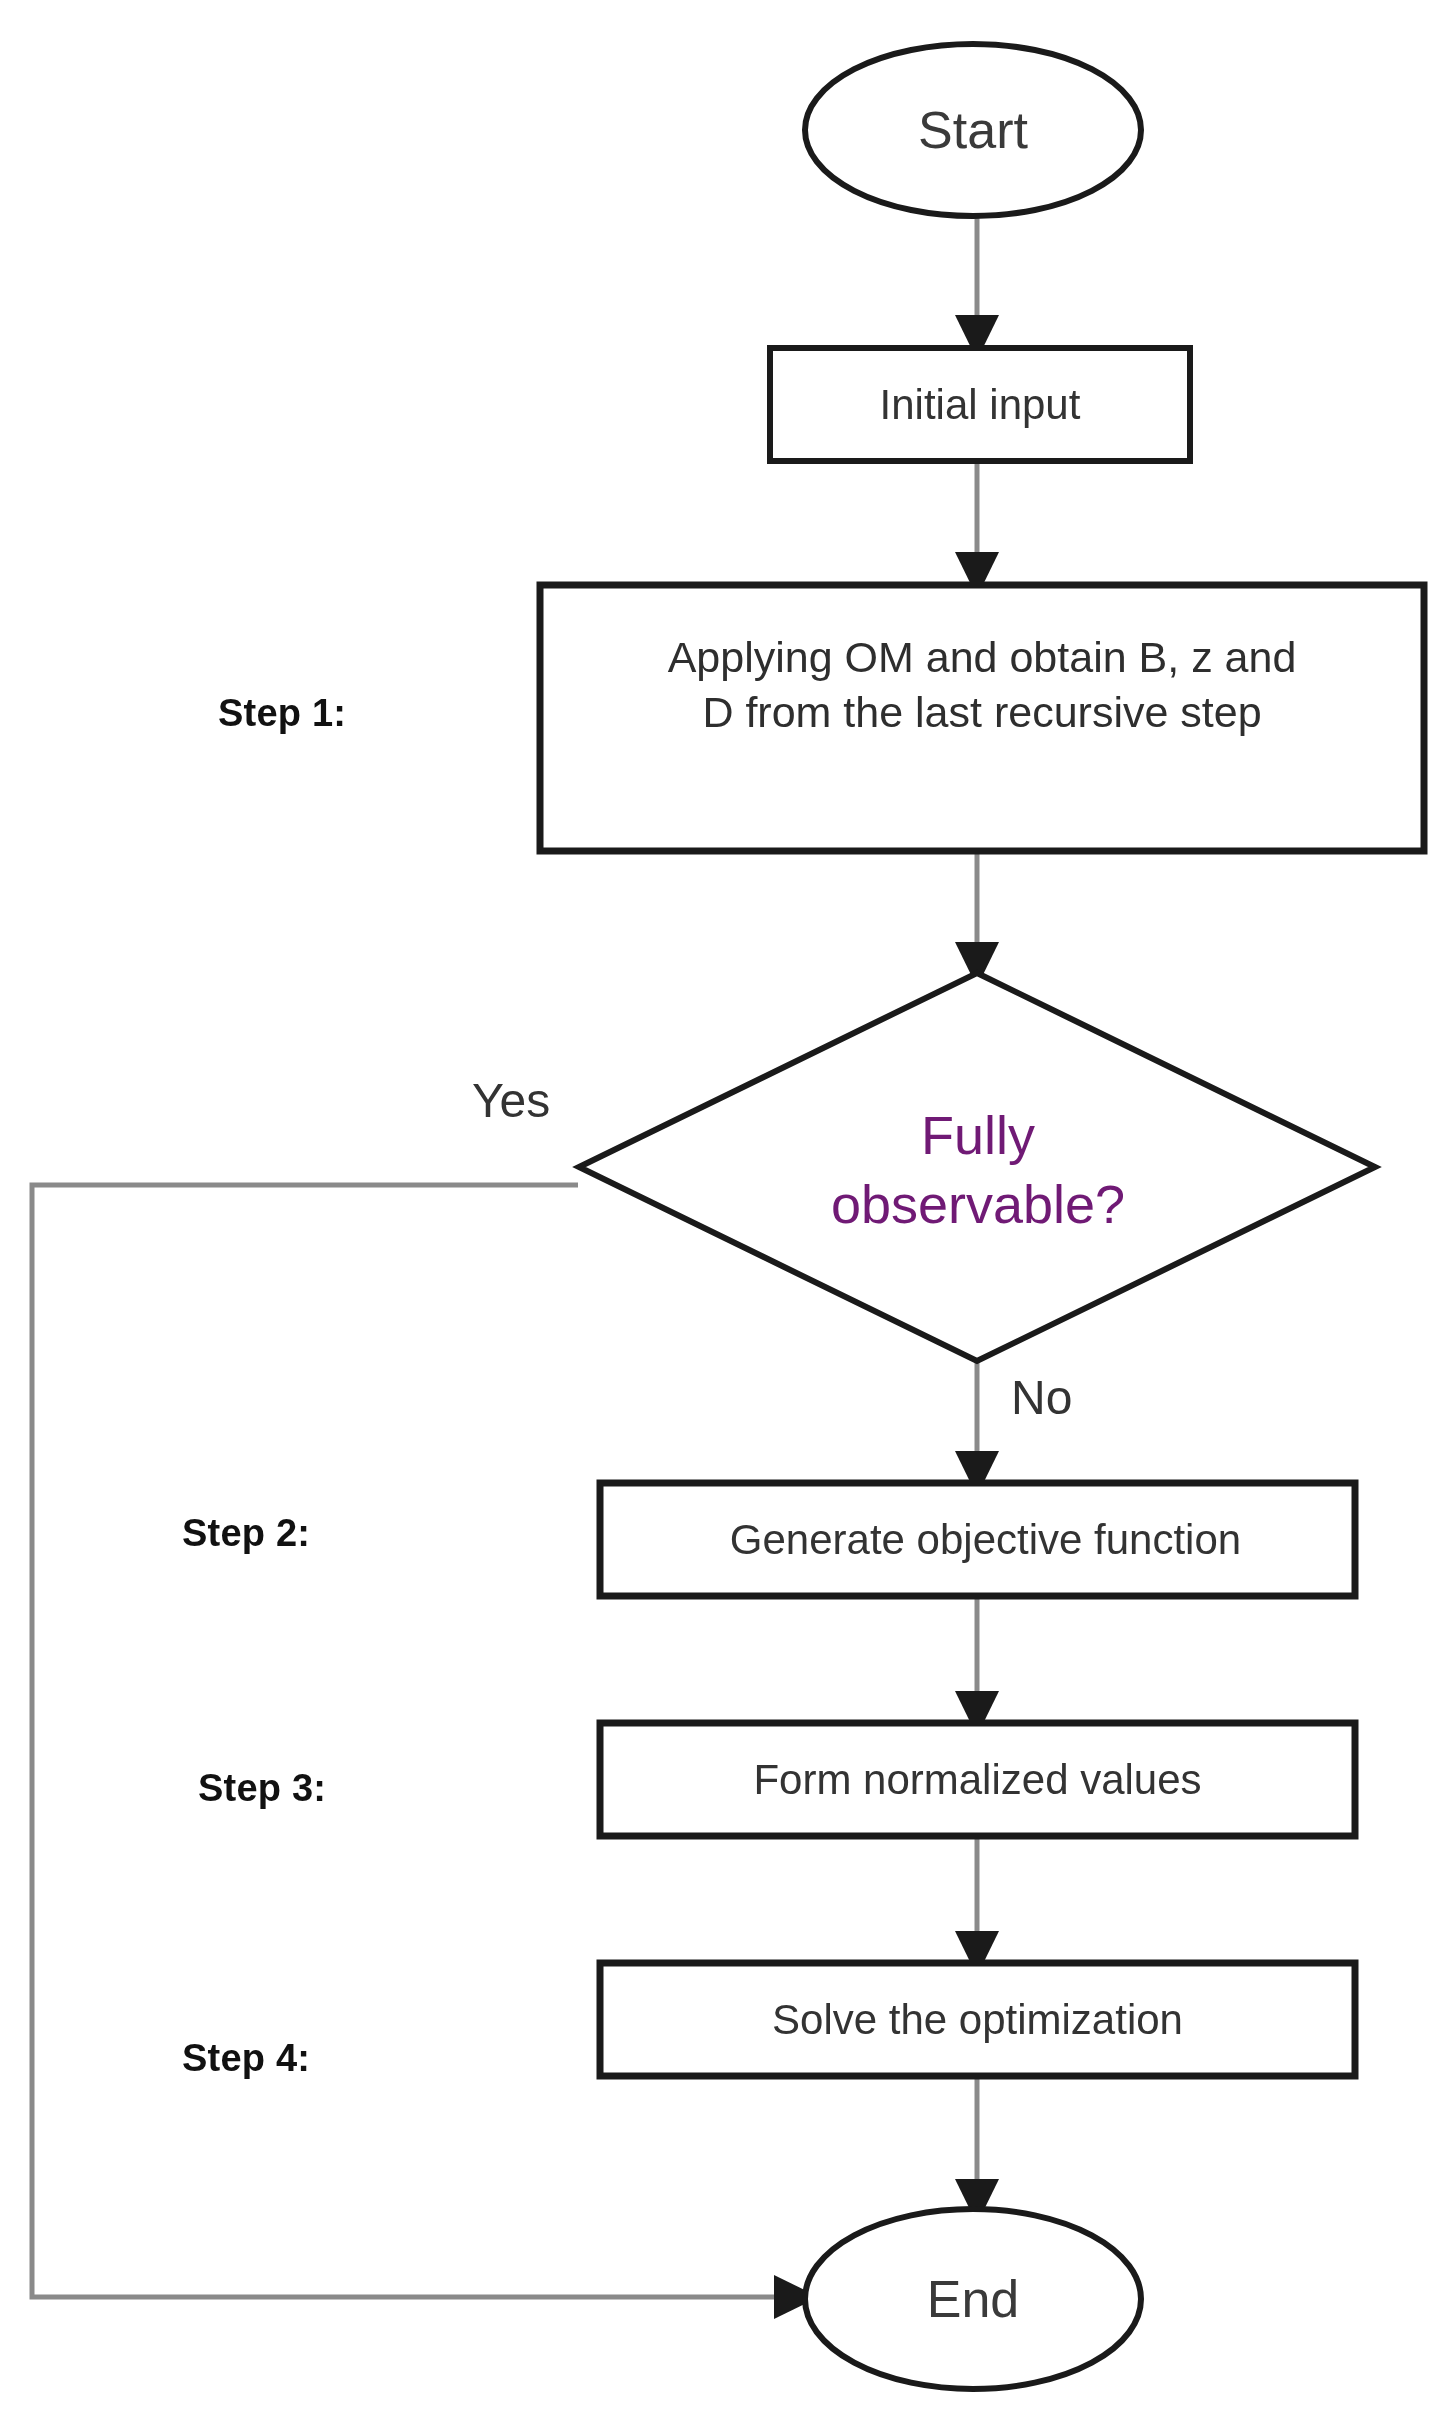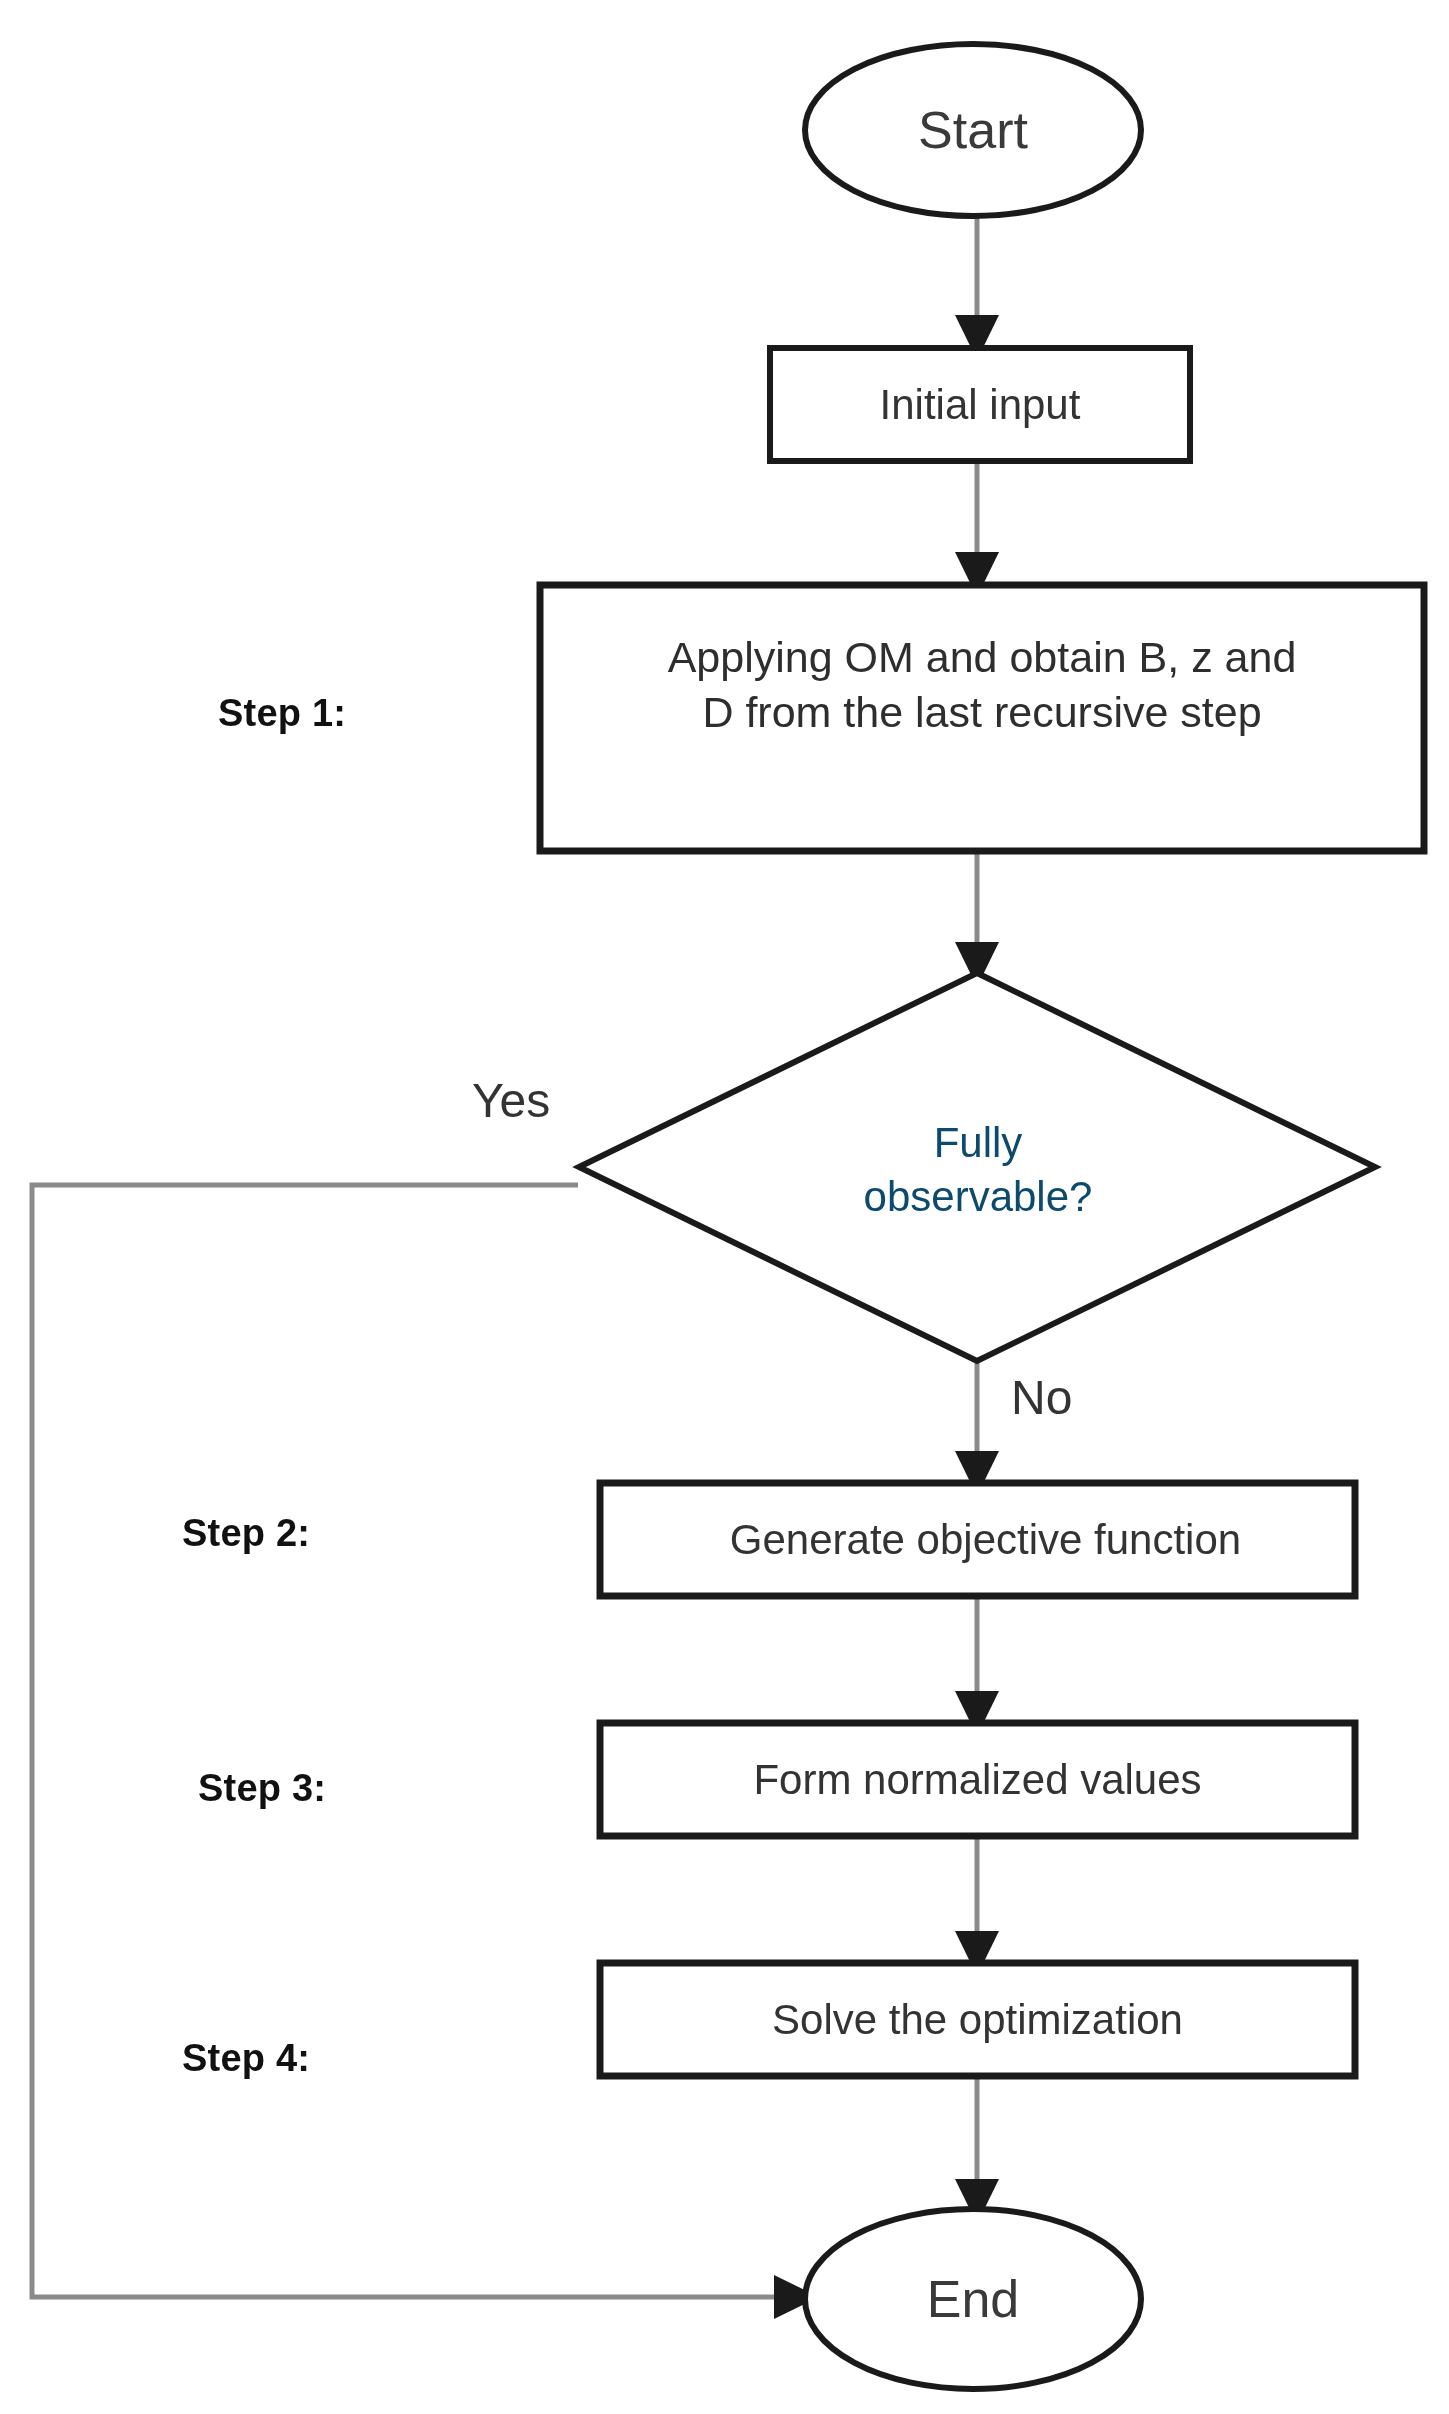--- a/index.html
+++ b/index.html
@@ -43,22 +43,22 @@
   }
   .process-label {
     font-size: 42px;
     color: #333333;
   }
   .process-label-big {
     font-size: 43px;
     color: #2e2e2e;
   }
   .decision-label {
-    font-size: 42px;
-    color: #0c4a6e;
+    font-size: 54px;
+    color: #701a75;
   }
   .step-label {
     position: absolute;
     font-size: 38px;
     font-weight: bold;
     color: #111111;
     letter-spacing: 0.2px;
     white-space: nowrap;
   }
   .branch-label {

